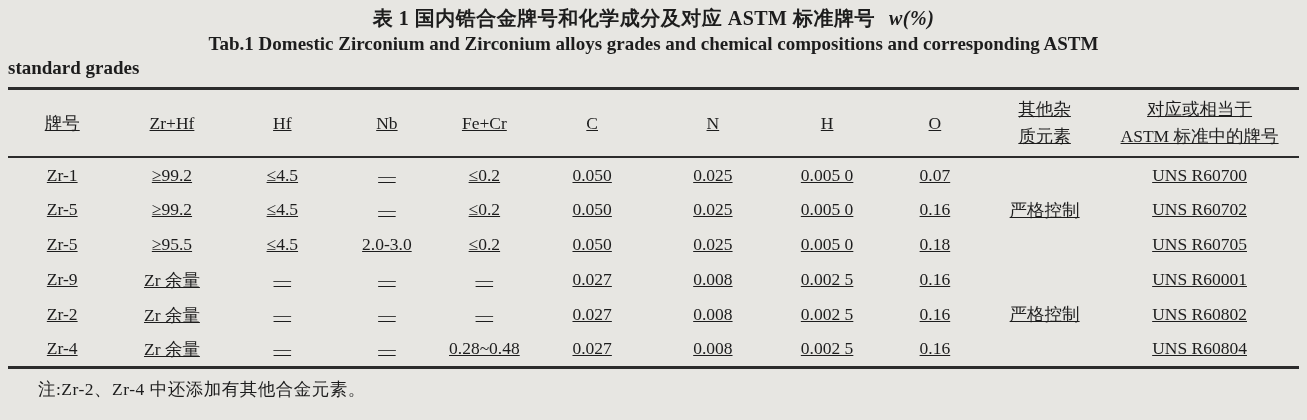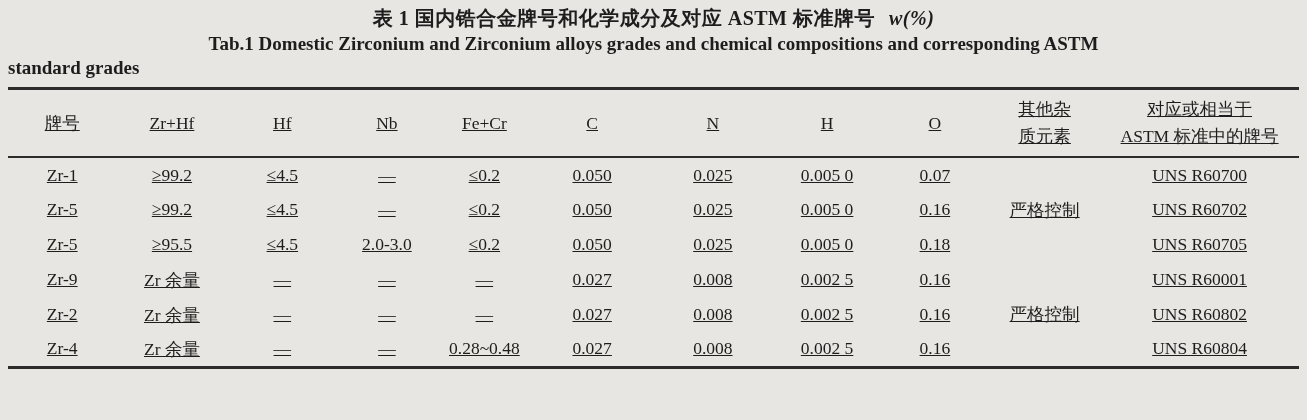--- a/index.html
+++ b/index.html
@@ -191,14 +191,15 @@
         <td>0.28~0.48</td>
         <td>0.027</td>
         <td>0.008</td>
         <td>0.002 5</td>
         <td>0.16</td>
         <td>UNS R60804</td>
       </tr>
     </tbody>
   </table>
 
+  <div class="note">注:Zr-2、Zr-4 中还添加有其他合金元素。</div>
 
 </div>
 
 </body></html>

